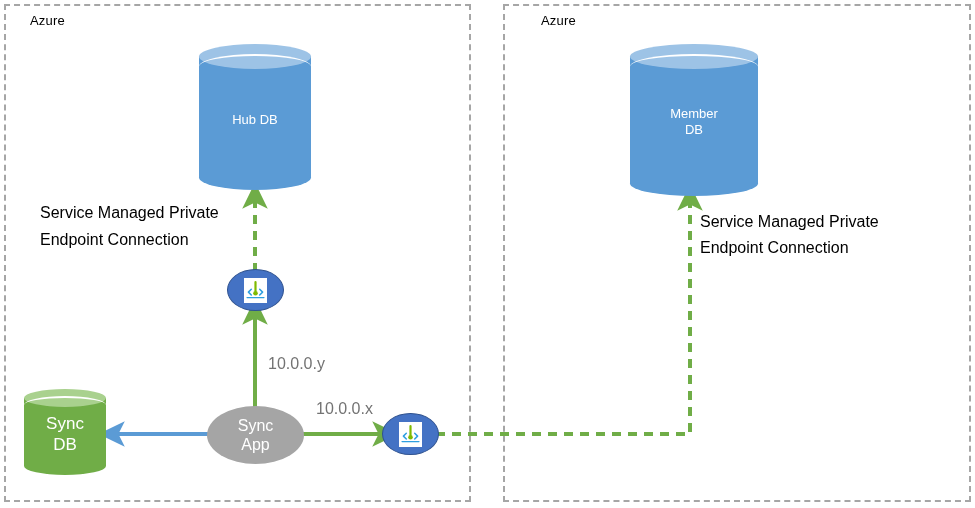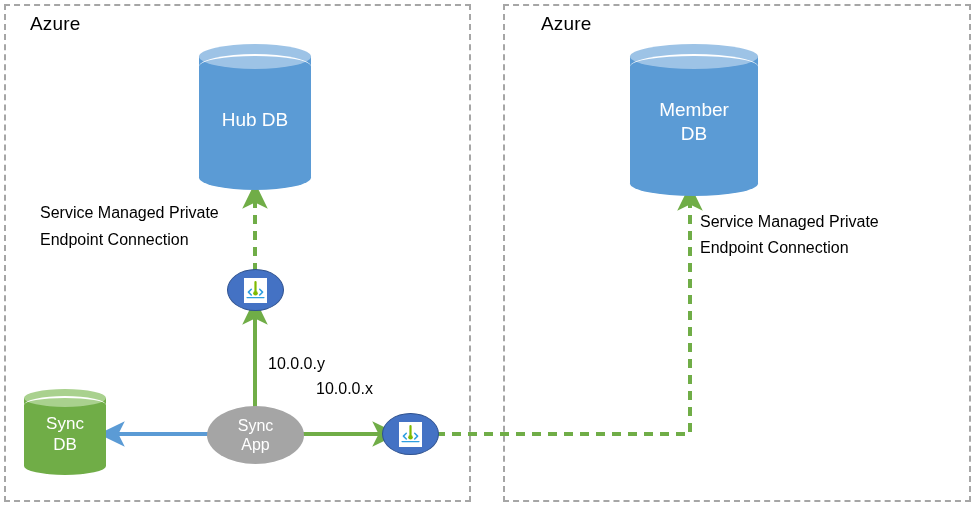--- a/index.html
+++ b/index.html
@@ -1,37 +1,37 @@
 <!DOCTYPE html>
 <html><head>
 <meta charset="utf-8">
 <style>
   html,body{margin:0;padding:0;background:#ffffff;}
   body{width:975px;height:508px;position:relative;overflow:hidden;
        font-family:"Liberation Sans",sans-serif;color:#000;}
   .canvas{position:absolute;left:0;top:0;width:975px;height:508px;}
   .panel{position:absolute;border:2px dashed #a6a6a6;box-sizing:border-box;background:transparent;}
-  .panel-label{position:absolute;font-size:19px;color:#000;letter-spacing:.2px;white-space:nowrap;text-align:right;}
+  .panel-label{position:absolute;font-size:13px;color:#000;letter-spacing:.2px;white-space:nowrap;text-align:right;}
   .cyl{position:absolute;}
   .cyl .body{position:absolute;left:0;right:0;top:12px;bottom:12px;}
   .cyl .top{position:absolute;left:0;right:0;top:0;height:25px;border-radius:50%;}
   .cyl .bot{position:absolute;left:0;right:0;bottom:0;height:25px;border-radius:50%;}
   .cyl .cap-line{position:absolute;left:0;right:0;top:10px;height:25px;border-radius:50%;
                  border-top:2px solid #ffffff;box-sizing:border-box;}
   .cyl .lbl{position:absolute;left:0;right:0;top:0;bottom:0;display:flex;flex-direction:column;
-            align-items:center;justify-content:center;color:#fff;font-size:19px;line-height:1.25;
+            align-items:center;justify-content:center;color:#fff;font-size:13px;line-height:1.25;
             text-align:center;pointer-events:none;}
   .ellipse{position:absolute;border-radius:50%;display:flex;flex-direction:column;
            align-items:center;justify-content:center;text-align:center;}
   .ellipse.sync{background:#a5a5a5;color:#fff;font-size:16px;line-height:1.2;}
   .ellipse.pe{background:#4472c4;border:1px solid #2f528f;box-sizing:border-box;}
   .pe-glyph{width:23px;height:25px;background:#fff;display:block;position:relative;}
   .txt{position:absolute;font-size:16px;line-height:20px;color:#000;white-space:nowrap;}
   .txt.bold{font-weight:bold;font-size:17px;line-height:22px;}
-  .ip{position:absolute;font-size:16px;color:#000000;white-space:nowrap;}
+  .ip{position:absolute;font-size:16px;color:#737373;white-space:nowrap;}
   svg.overlay{position:absolute;left:0;top:0;width:975px;height:508px;overflow:visible;}
 </style>
 </head>
 <body>
 
 <div class="canvas">
 
   <div class="panel" style="left:4px;top:4px;width:467px;height:498px;"></div>
   <div class="panel" style="left:503px;top:4px;width:468px;height:498px;"></div>
 
@@ -123,15 +123,15 @@
   </div>
 
   <div class="txt" style="left:40px;top:203px;">Service Managed Private</div>
   <div class="txt" style="left:40px;top:230px;">Endpoint Connection</div>
 
   <div class="txt" style="left:700px;top:212px;">Service Managed Private</div>
   <div class="txt" style="left:700px;top:238px;">Endpoint Connection</div>
 
 
   <div class="ip" style="left:268px;top:355px;">10.0.0.y</div>
-  <div class="ip" style="left:316px;top:380px;">10.0.0.x</div>
+  <div class="ip" style="left:316px;top:400px;">10.0.0.x</div>
 
 </div>
 
 </body></html>

